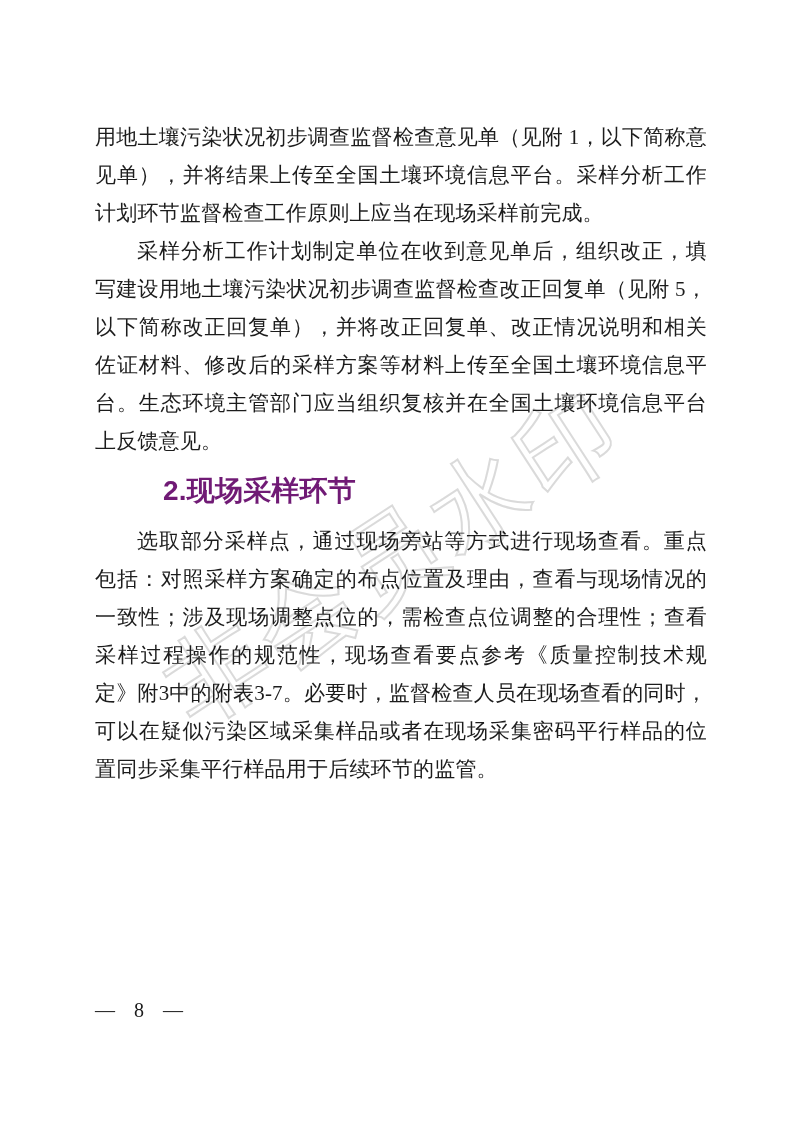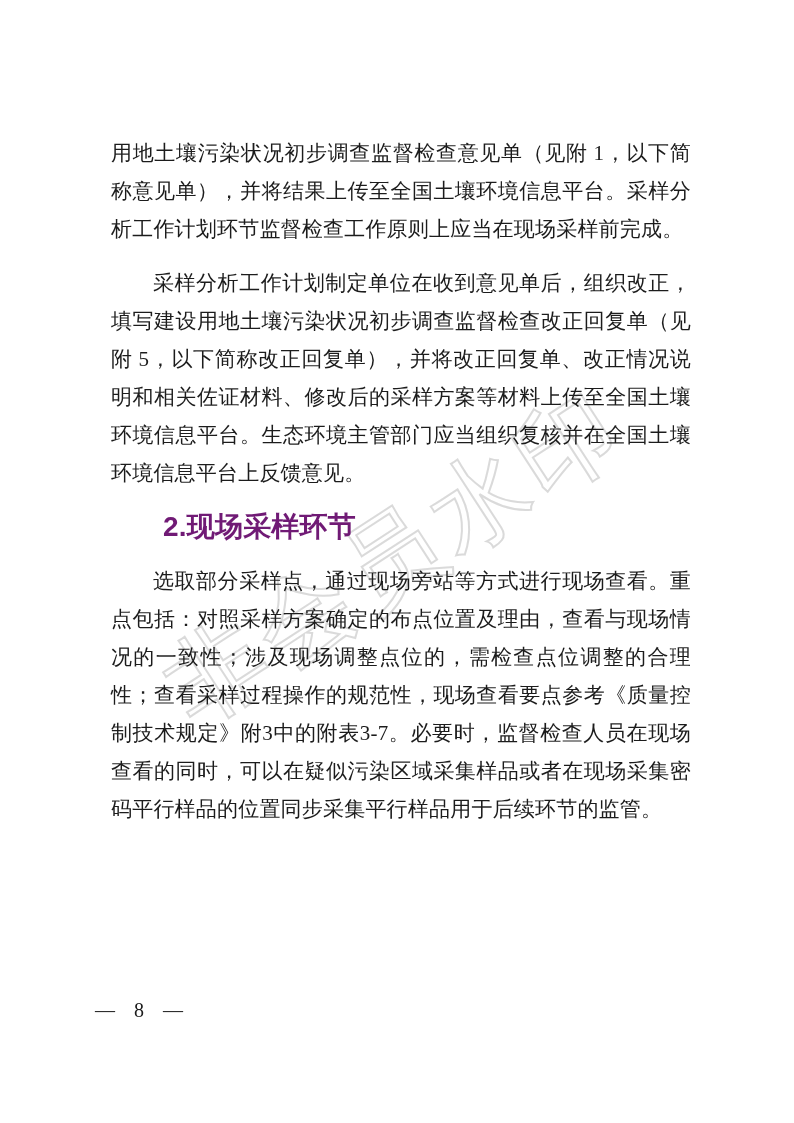--- a/index.html
+++ b/index.html
@@ -20,21 +20,21 @@
     left: 95px;
     top: 118px;
     width: 612px;
     font-size: 21px;
     line-height: 38px;
     color: #1c1c1c;
     text-align: justify;
     letter-spacing: 0.2px;
   }
   .doc-text p {
-    margin: 16px;
+    margin: 0;
     padding: 0;
     text-indent: 2em;
   }
   .doc-text p.no-indent {
     text-indent: 0;
   }
   .section-heading {
     margin: 12px;
     padding: 0;
     text-indent: 2em;

